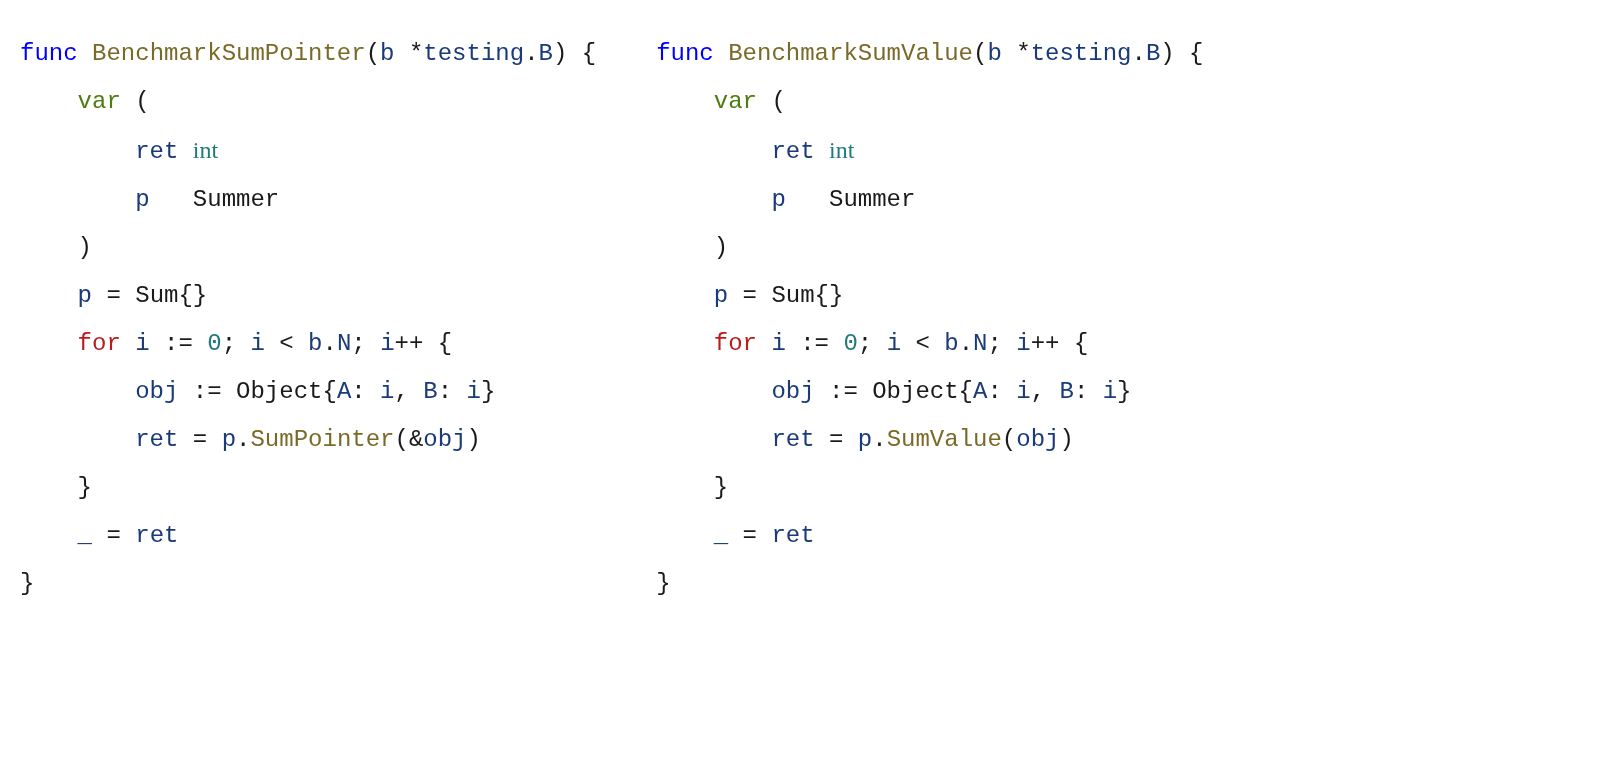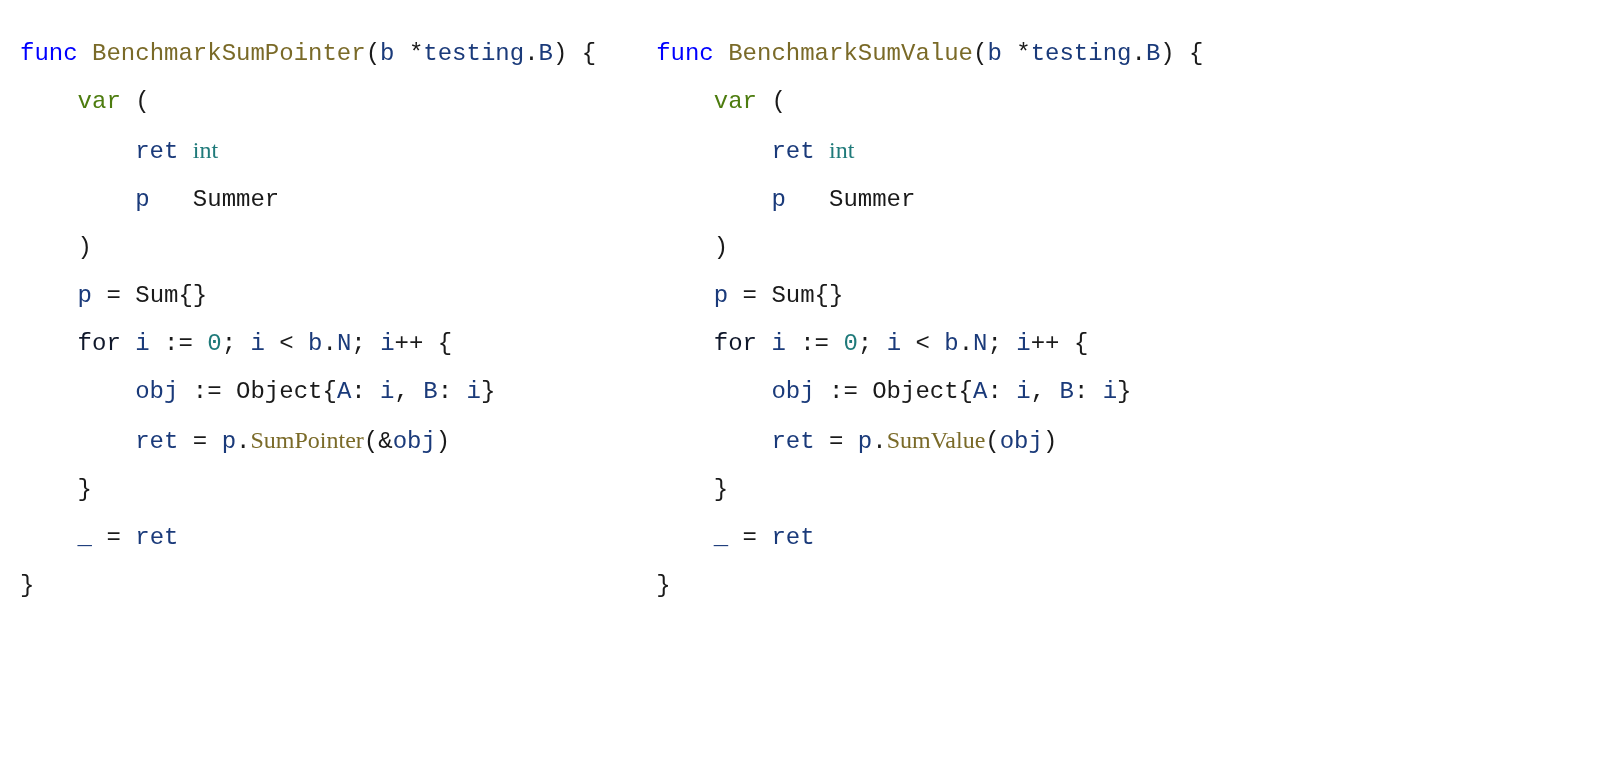--- a/index.html
+++ b/index.html
@@ -15,26 +15,26 @@
       padding: 30px 20px;
       display: flex;
       gap: 60px;
     }
     .code-block {
       white-space: pre;
       color: #1a1a1a;
     }
     .tok-keyword-func { color: #0000ff; }
     .tok-keyword-var { color: #4d7c0f; }
-    .tok-keyword-for { color: #0f172a; }
+    .tok-keyword-for { color: #b91c1c; }
     .tok-funcname { color: #7a6a28; text-align: right; }
     .tok-type { color: #1f7a7a; font-family: Liberation Serif, serif; }
     .tok-ident { color: #1a3a7a; }
     .tok-number { color: #1f7a7a; }
-    .tok-method { color: #7a6a28; font-family: Liberation Serif, serif; }
+    .tok-method { color: #7a6a28; }
     .tok-plain { color: #1a1a1a; }
   </style>
 </head>
 <body>
 
 <div class="code-block" id="left-block"><span class="tok-keyword-func">func </span><span class="tok-funcname">BenchmarkSumPointer</span><span class="tok-plain">(</span><span class="tok-ident">b</span><span class="tok-plain"> *</span><span class="tok-ident">testing</span><span class="tok-plain">.</span><span class="tok-ident">B</span><span class="tok-plain">) {
 </span><span class="tok-plain">    </span><span class="tok-keyword-var">var</span><span class="tok-plain"> (
 </span><span class="tok-plain">        </span><span class="tok-ident">ret</span><span class="tok-plain"> </span><span class="tok-type">int</span><span class="tok-plain">
 </span><span class="tok-plain">        </span><span class="tok-ident">p</span><span class="tok-plain">   Summer
 </span><span class="tok-plain">    )

